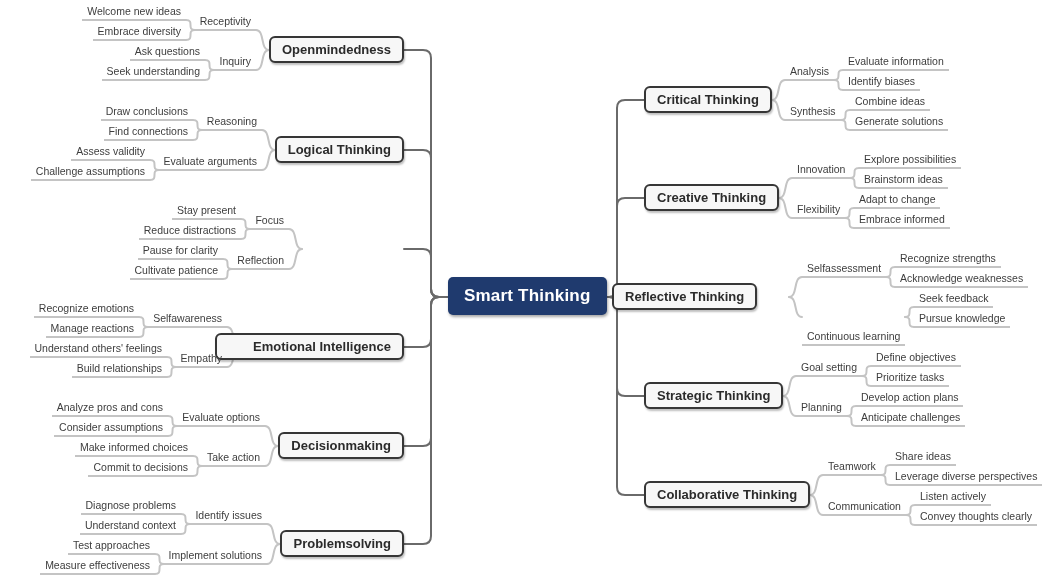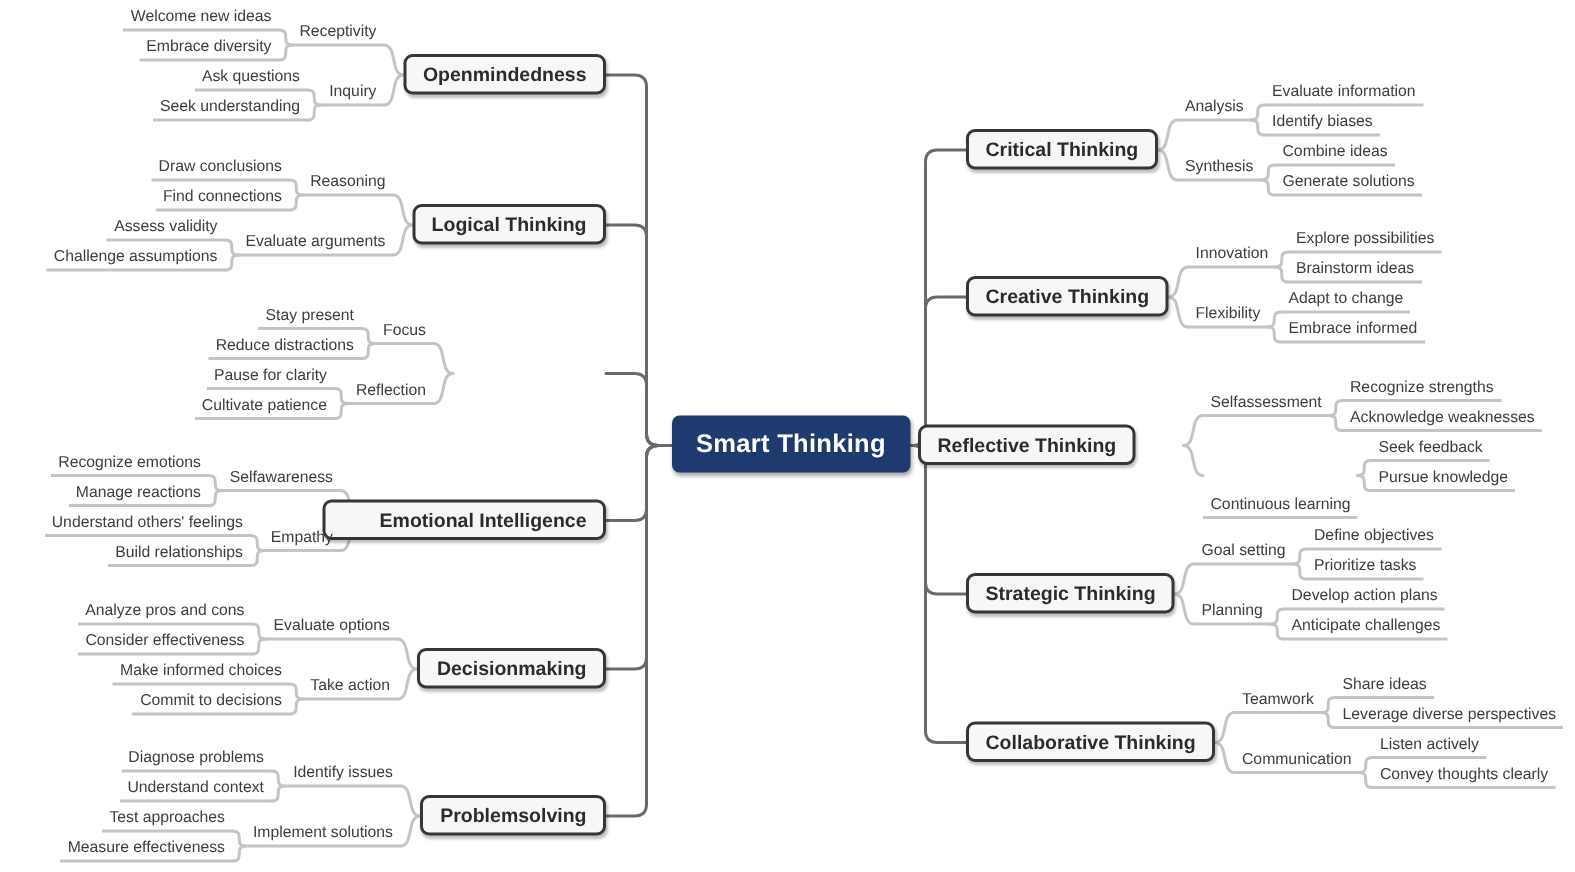--- a/index.html
+++ b/index.html
@@ -138,21 +138,21 @@
     <div class="node topic-node" style="top: 333px; right: 646px; padding-left: 36px;">Emotional Intelligence</div>
     <div class="node sub-node" style="top: 311px; right: 823px;">Selfawareness</div>
     <div class="node leaf-node" style="top: 301px; right: 911px;">Recognize emotions</div>
     <div class="node leaf-node" style="top: 321px; right: 911px;">Manage reactions</div>
     <div class="node sub-node" style="top: 351px; right: 823px;">Empathy</div>
     <div class="node leaf-node" style="top: 341px; right: 883px;">Understand others' feelings</div>
     <div class="node leaf-node" style="top: 361px; right: 883px;">Build relationships</div>
     <div class="node topic-node" style="top: 432px; right: 646px;">Decisionmaking</div>
     <div class="node sub-node" style="top: 410px; right: 785px;">Evaluate options</div>
     <div class="node leaf-node" style="top: 400px; right: 882px;">Analyze pros and cons</div>
-    <div class="node leaf-node" style="top: 420px; right: 882px;">Consider effectiveness</div>
+    <div class="node leaf-node" style="top: 420px; right: 882px;">Consider assumptions</div>
     <div class="node sub-node" style="top: 450px; right: 785px;">Take action</div>
     <div class="node leaf-node" style="top: 440px; right: 857px;">Make informed choices</div>
     <div class="node leaf-node" style="top: 460px; right: 857px;">Commit to decisions</div>
     <div class="node topic-node" style="top: 530px; right: 646px;">Problemsolving</div>
     <div class="node sub-node" style="top: 508px; right: 783px;">Identify issues</div>
     <div class="node leaf-node" style="top: 498px; right: 869px;">Diagnose problems</div>
     <div class="node leaf-node" style="top: 518px; right: 869px;">Understand context</div>
     <div class="node sub-node" style="top: 548px; right: 783px;">Implement solutions</div>
     <div class="node leaf-node" style="top: 538px; right: 895px;">Test approaches</div>
     <div class="node leaf-node" style="top: 558px; right: 895px;">Measure effectiveness</div>

